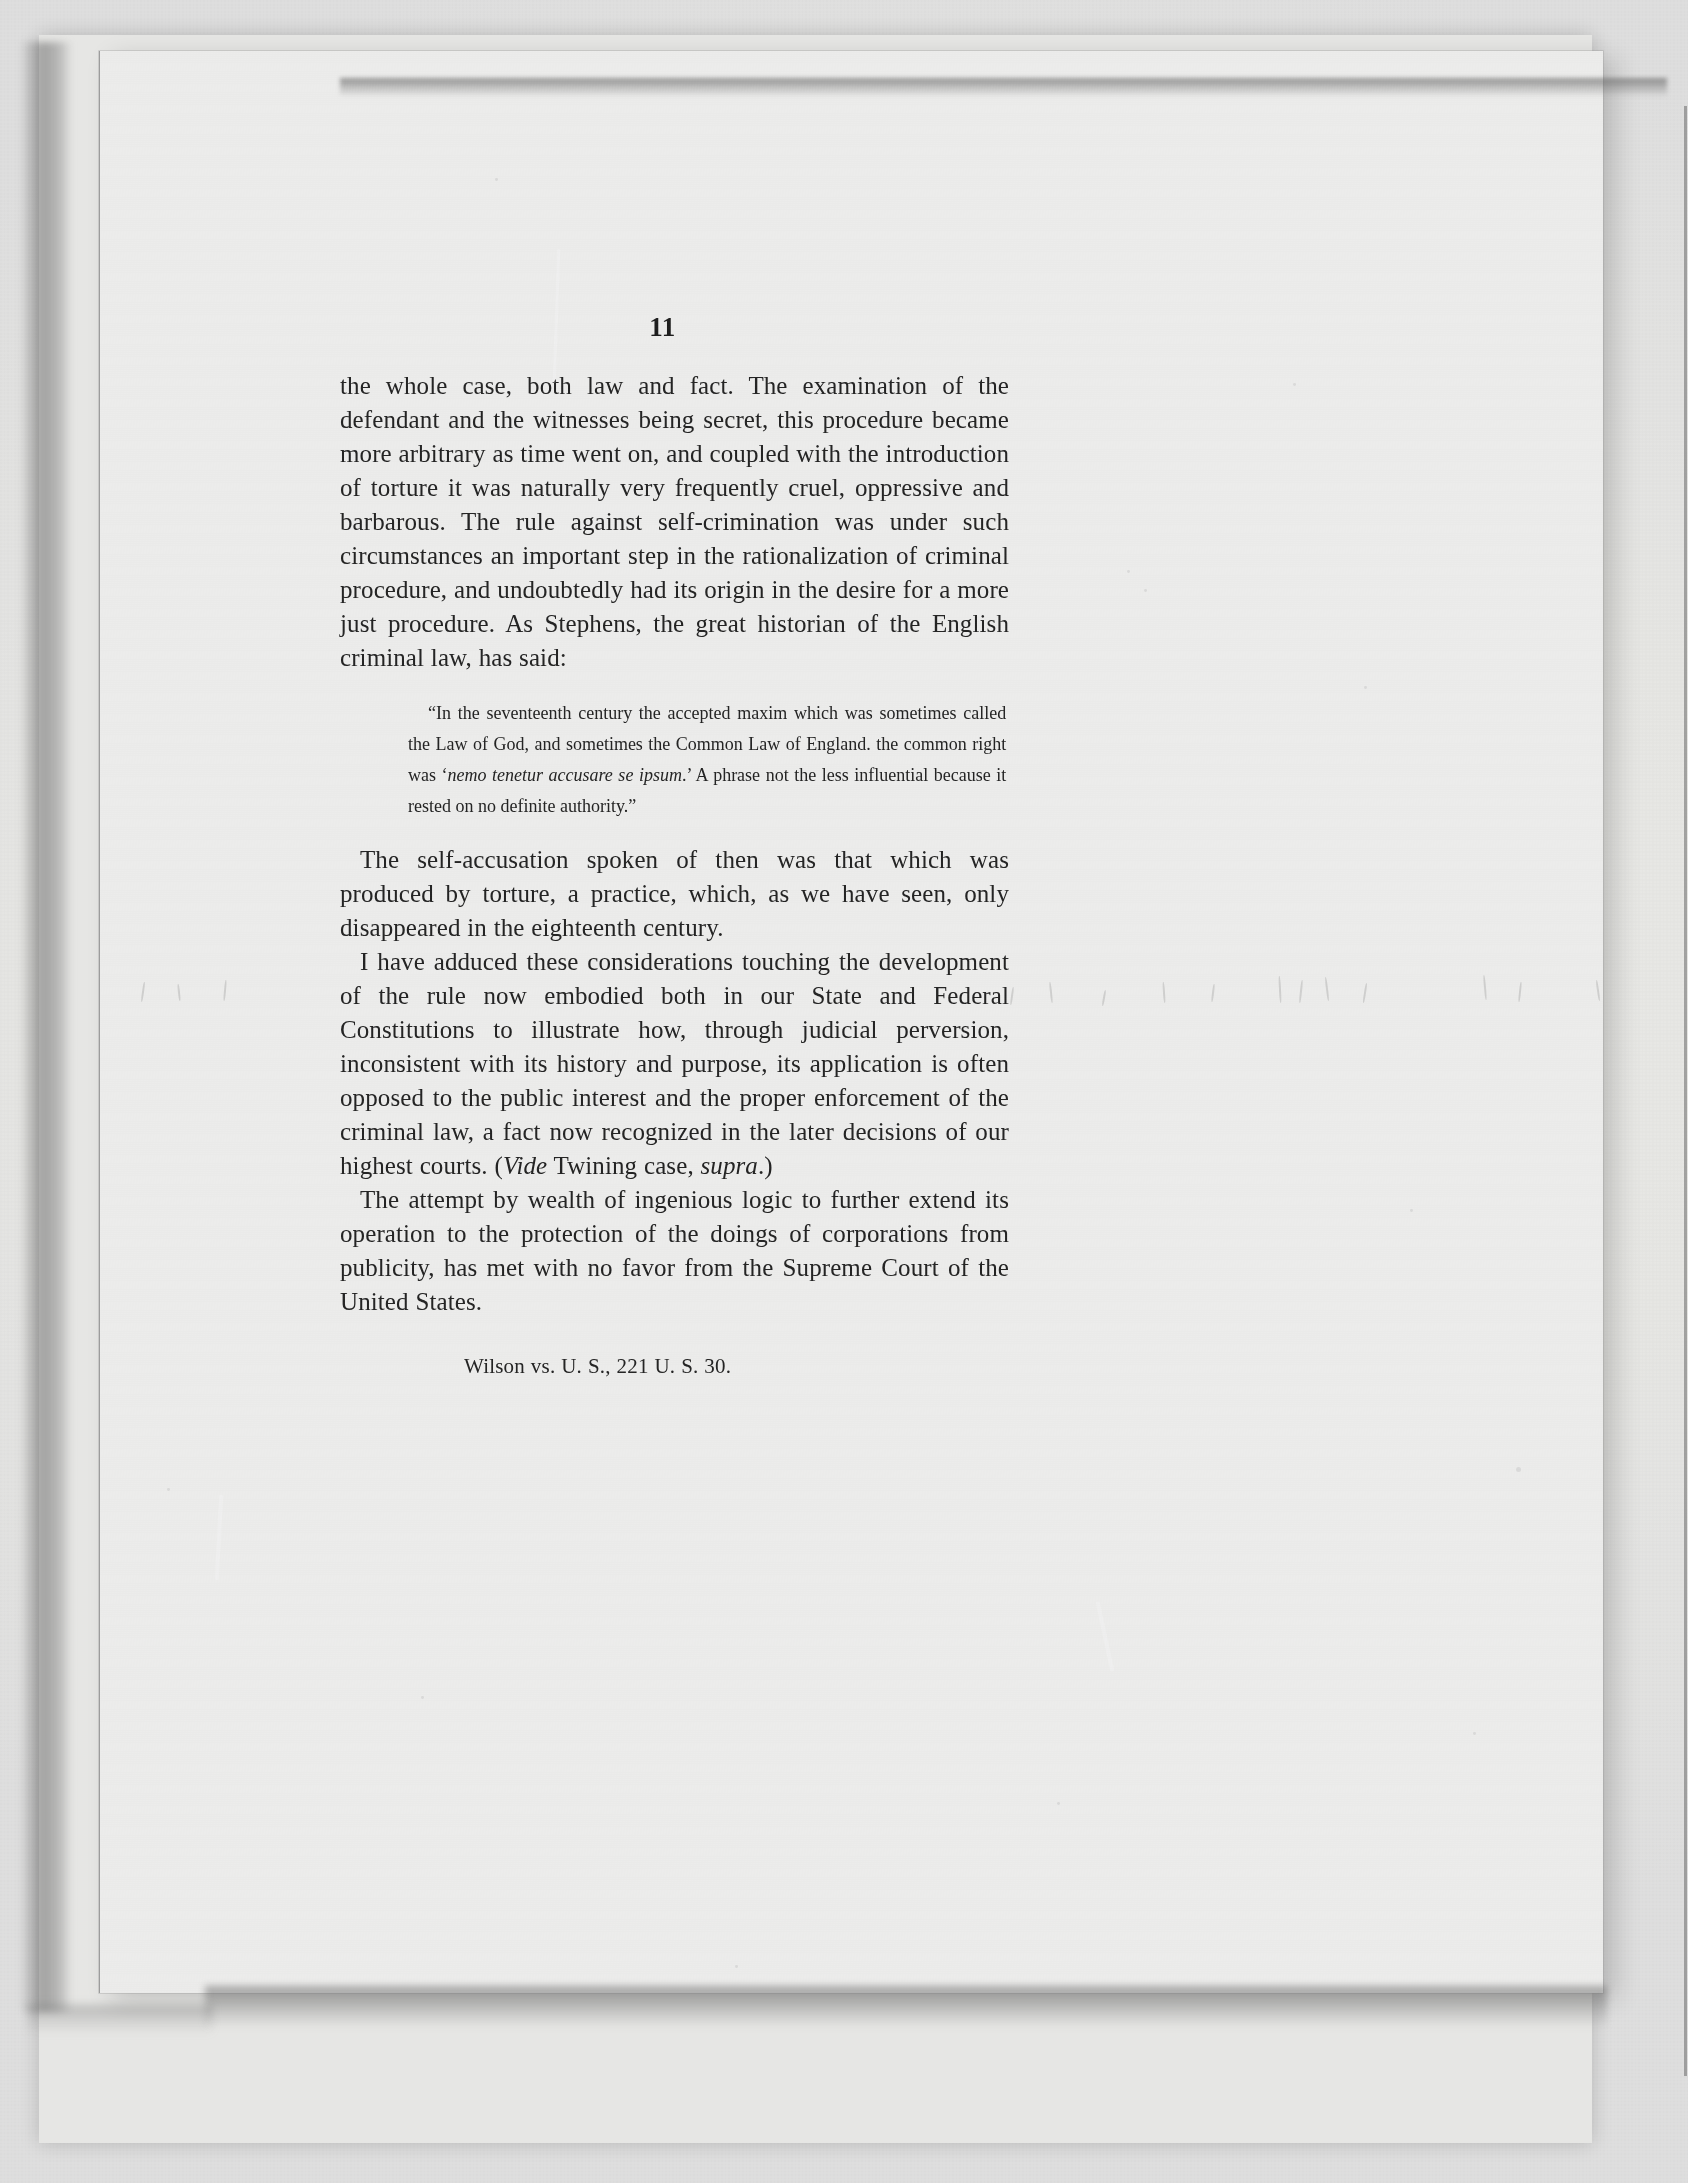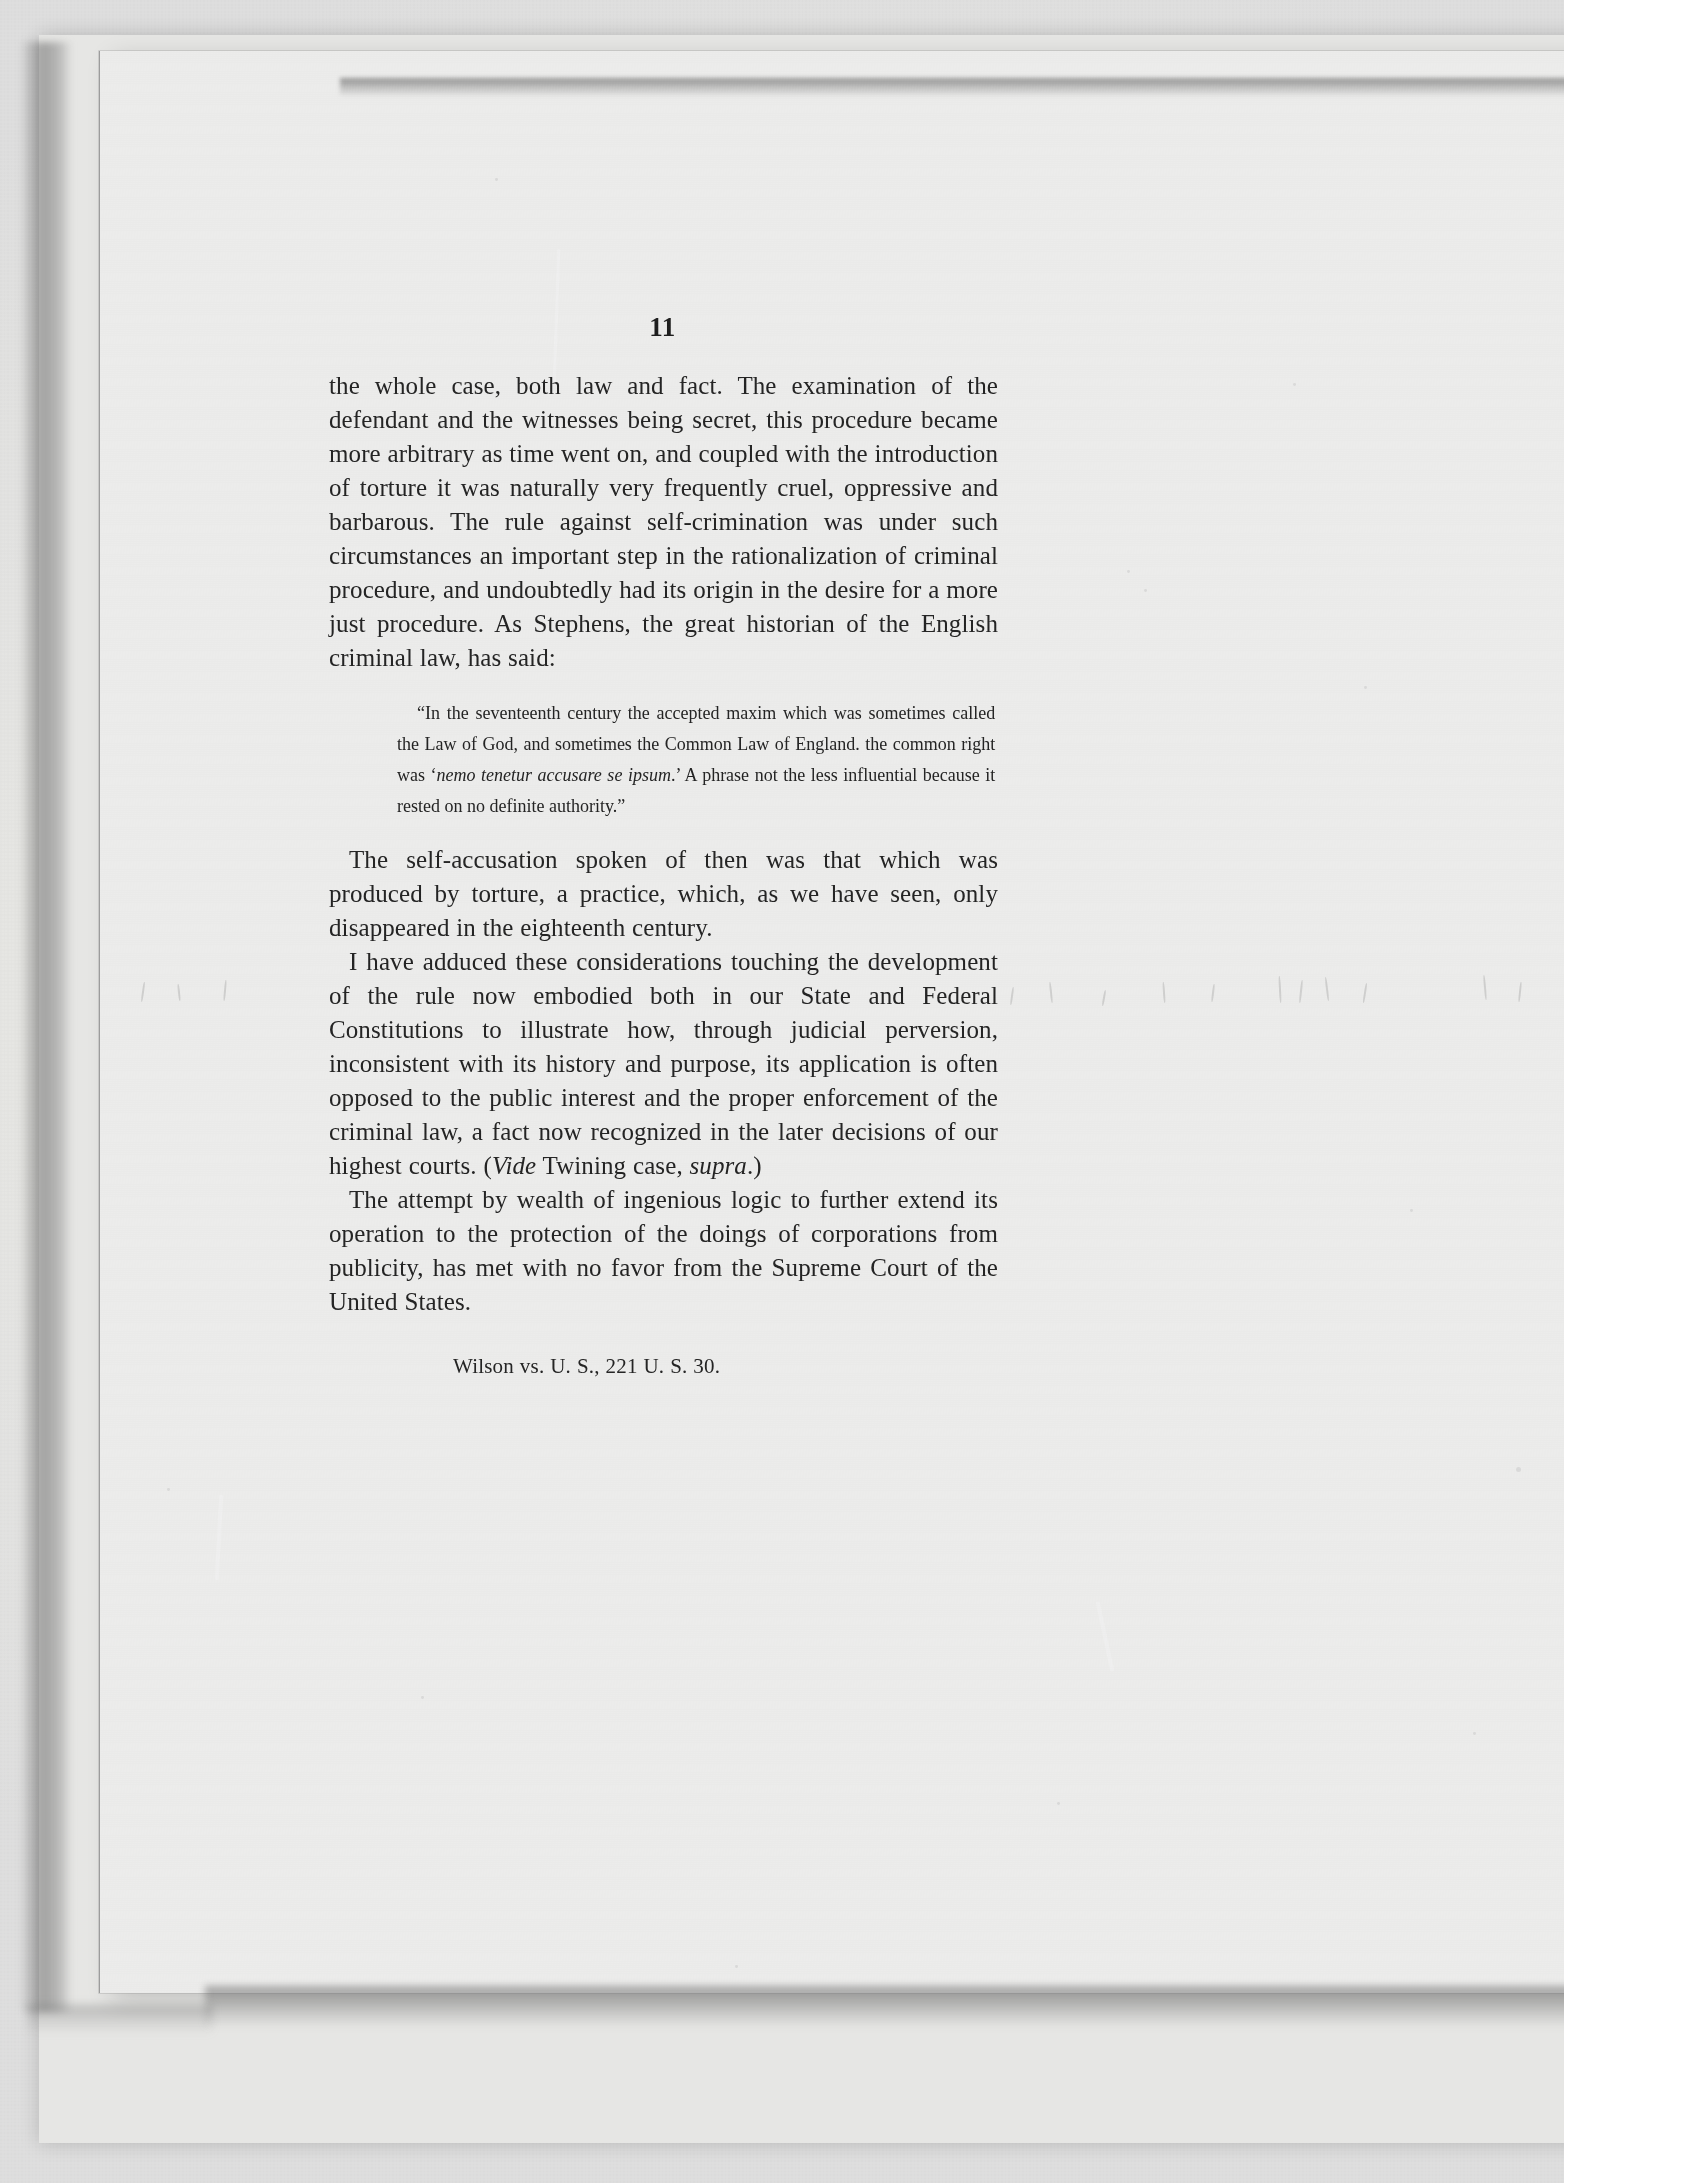--- a/index.html
+++ b/index.html
@@ -4,21 +4,21 @@
 <title>Scanned Page 11</title>
 <style>
   html, body {
     margin: 0;
     padding: 0;
     background: #ffffff;
   }
 
   #scan {
     position: relative;
-    width: 1564px;
+    width: 1688px;
     height: 2183px;
     overflow: hidden;
     background: #e9e9e7;
     font-family: "Liberation Serif", "DejaVu Serif", serif;
   }
 
   
   .backdrop {
     position: absolute;
     inset: 0;
@@ -137,21 +137,21 @@
     text-align: justify;
     text-indent: 20px;
     color: #232323;
     letter-spacing: 0.1px;
     word-spacing: 0.4px;
   }
   p.first { text-indent: 0; }
 
   .body-block {
     position: absolute;
-    left: 229px;
+    left: 240px;
     top: 318px;
     width: 669px;
   }
 
   blockquote {
     margin: 22.6px 0 21px 0;
     padding: 0 2.8px 0 68px;
     font-size: 18px;
     line-height: 31px;
     text-align: justify;

